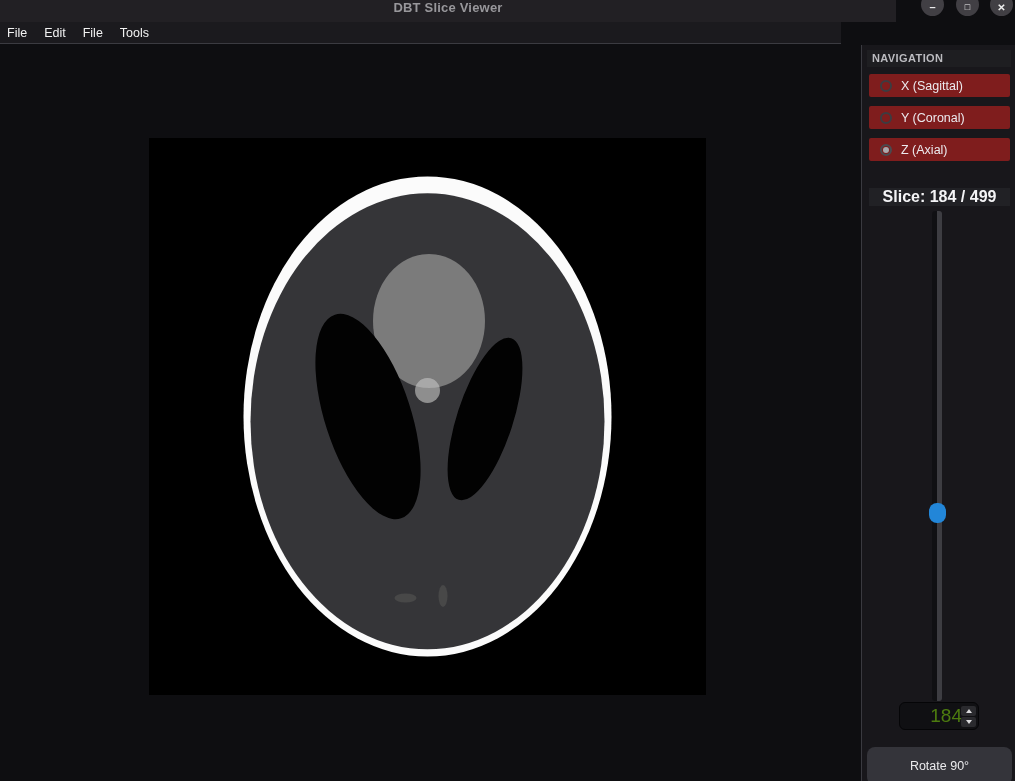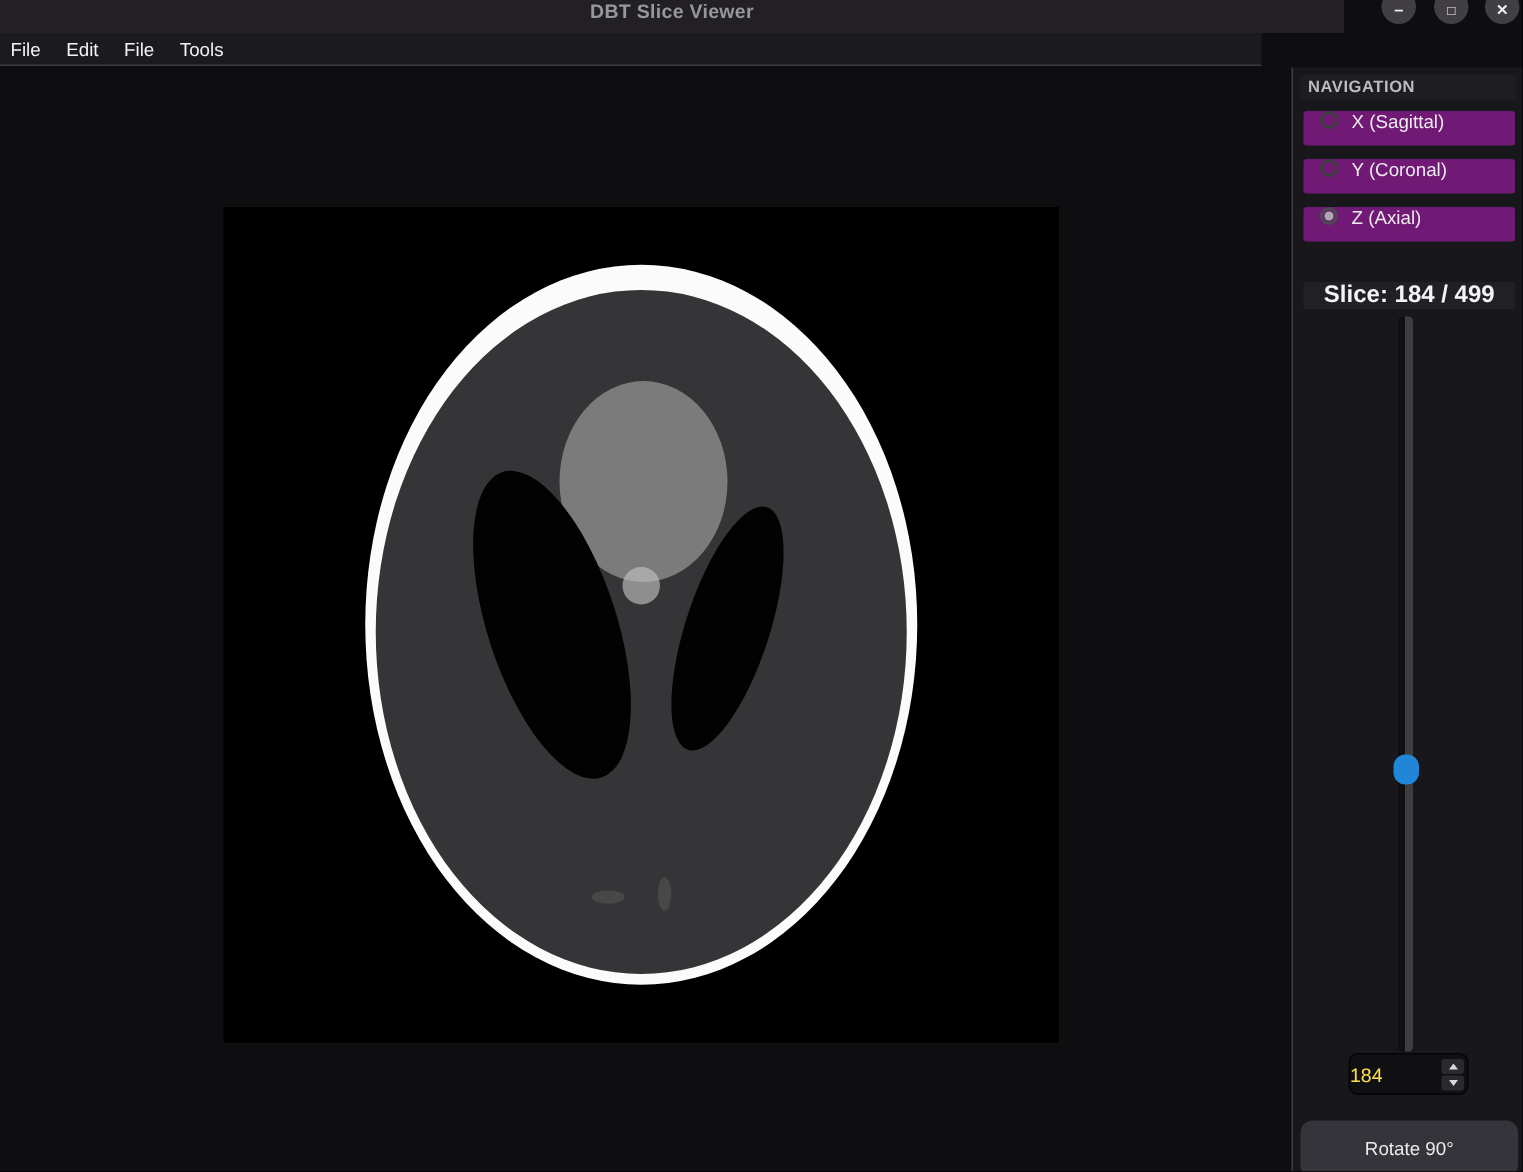--- a/index.html
+++ b/index.html
@@ -49,21 +49,21 @@
     position:absolute; left:861px; top:45px; width:184px; height:736px;
     background:#18171b; border-left:1px solid #3a3a40;
   }
   .nav-header {
     position:absolute; left:5px; top:5px; width:144px; height:17px;
     background:#1e1e21; color:#bcbcc0; font-size:11px; font-weight:bold;
     letter-spacing:.4px; line-height:17px; padding-left:5px;
   }
   .axis-row {
     position:absolute; left:7px; width:141px; height:23px;
-    background:#701a75; border-radius:2px; display:flex; align-items:flex-start;
+    background:#7f1d1d; border-radius:2px; display:flex; align-items:center;
     cursor:default;
   }
   .axis-row.r0 { top:29px; }
   .axis-row.r1 { top:61px; }
   .axis-row.r2 { top:93px; }
   .radio {
     width:12px; height:12px; border-radius:50%; border:2px solid #3c3c41;
     margin-left:11px; position:relative; flex:0 0 auto;
   }
   .axis-row.checked .radio { border-color:#4a4a4f; }
@@ -85,21 +85,21 @@
   .slider-handle {
     position:absolute; left:67px; top:458px; width:17px; height:20px;
     background:#2286d8; border-radius:8px;
   }
   .spinbox {
     position:absolute; left:37px; top:657px; width:80px; height:28px;
     background:#101013; border-radius:6px; border:1px solid #050507;
   }
   .spin-value {
     position:absolute; left:0; top:0; width:62px; height:26px; border:none;
-    background:transparent; color:#fde047; font-size:13px; text-align:left;
+    background:transparent; color:#4d7c0f; font-size:19px; text-align:right;
     font-family:"Liberation Sans", sans-serif;
   }
   .spin-btn {
     position:absolute; right:2px; width:15px; height:10px; background:#2a2a2e;
     border-radius:2px; display:flex; align-items:center; justify-content:center;
   }
   .spin-btn.up { top:3px; }
   .spin-btn.down { top:14px; }
   .spin-btn .tri-up {
     width:0; height:0; border-left:3px solid transparent;

